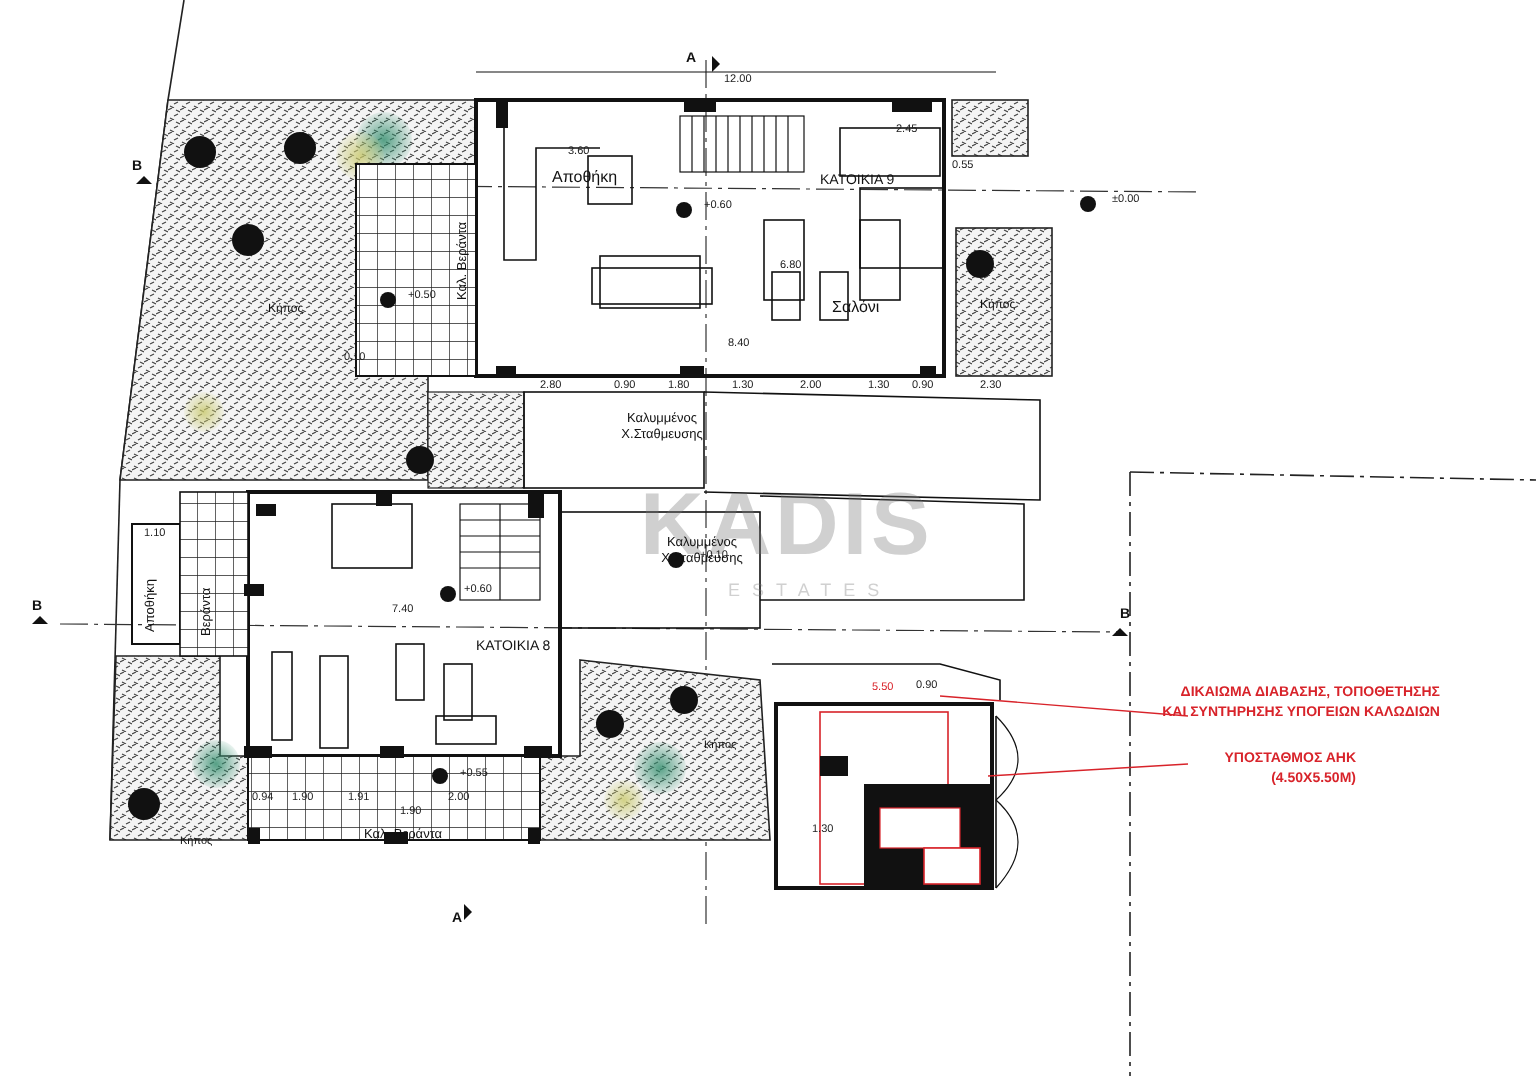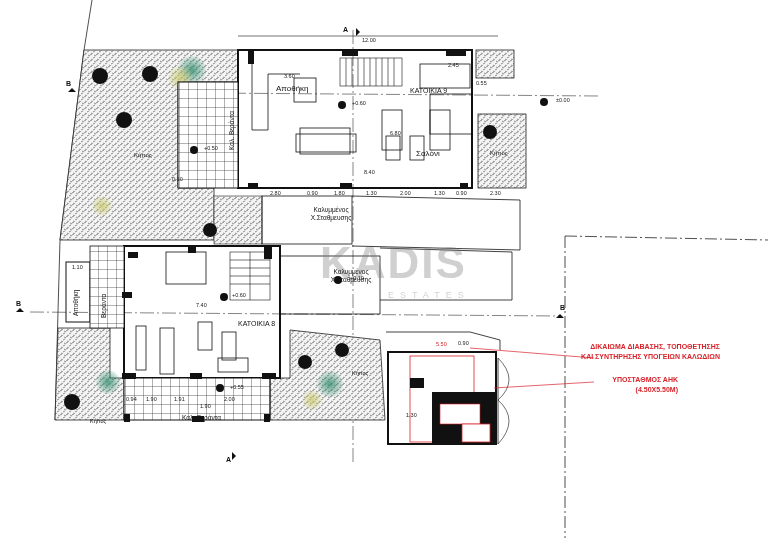--- a/index.html
+++ b/index.html
@@ -190,21 +190,21 @@
   <g fill="#111">
     <polygon points="68,92 76,92 72,88"></polygon>
     <polygon points="16,312 24,312 20,308"></polygon>
     <polygon points="556,318 564,318 560,314"></polygon>
     <polygon points="356,36 356,28 360,32"></polygon>
     <polygon points="232,460 232,452 236,456"></polygon>
   </g>
 </svg>
 
 <div class="watermark" style="left:320px;top:238px;">KADIS</div>
-<div class="watermark-sub" style="left:388px;top:290px;">ESTATES</div>
+<div class="watermark-sub" style="left:364px;top:290px;">ESTATES</div>
 
 <div class="lbl" style="left:343px;top:26px;font-weight:bold;">A</div>
 <div class="lbl" style="left:226px;top:456px;font-weight:bold;">A</div>
 <div class="lbl" style="left:66px;top:80px;font-weight:bold;">B</div>
 <div class="lbl" style="left:16px;top:300px;font-weight:bold;">B</div>
 <div class="lbl" style="left:560px;top:304px;font-weight:bold;">B</div>
 
 <div class="dim" style="left:362px;top:37px;">12.00</div>
 
 <div class="dim" style="left:556px;top:97px;">±0.00</div>

